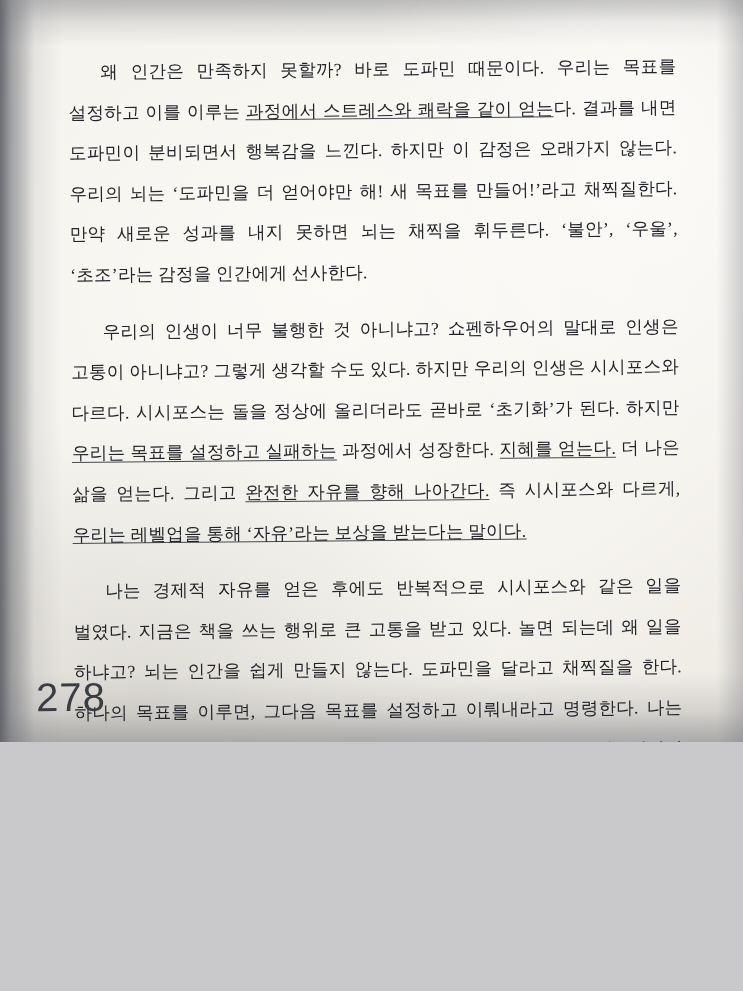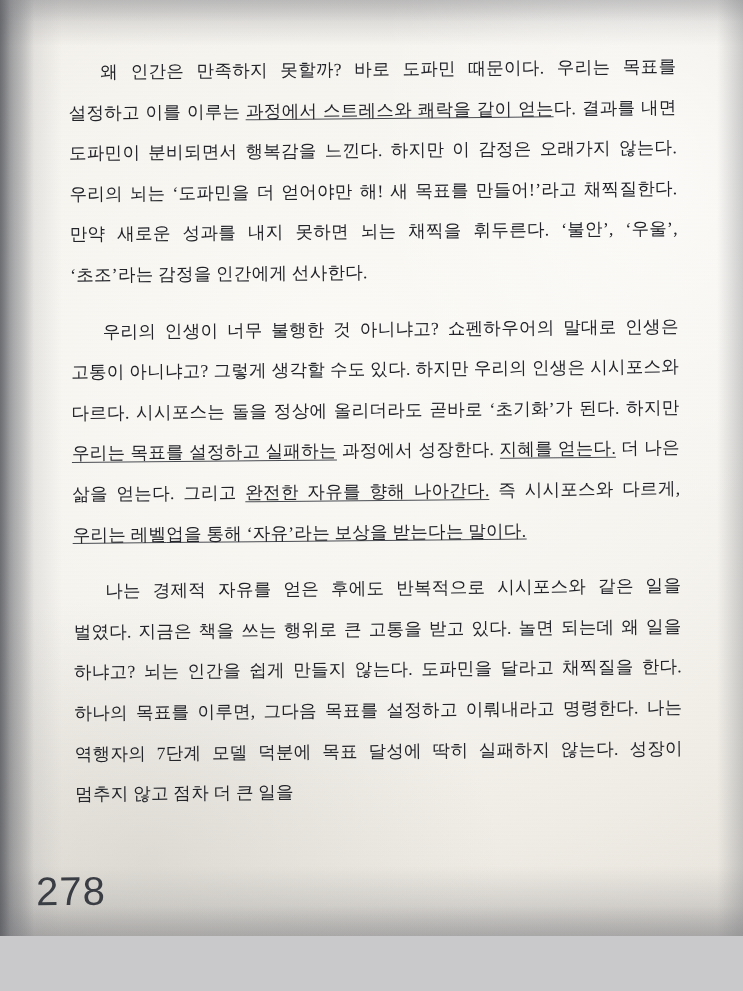--- a/index.html
+++ b/index.html
@@ -9,21 +9,21 @@
   body {
     width: 743px;
     height: 991px;
     overflow: hidden;
     background: #c9c9cb;
     font-family: "Liberation Serif", serif;
   }
   #page {
     position: relative;
     width: 743px;
-    height: 936px;
+    height: 742px;
     background:
       radial-gradient(ellipse 900px 700px at 46% 38%, #fbfaf6 0%, #f6f4ef 45%, #efece5 72%, #e4e0d8 100%);
     overflow: hidden;
   }
   
   #page::before {
     content: "";
     position: absolute;
     left: 0; top: 0; right: 0; bottom: 0;
     background:

